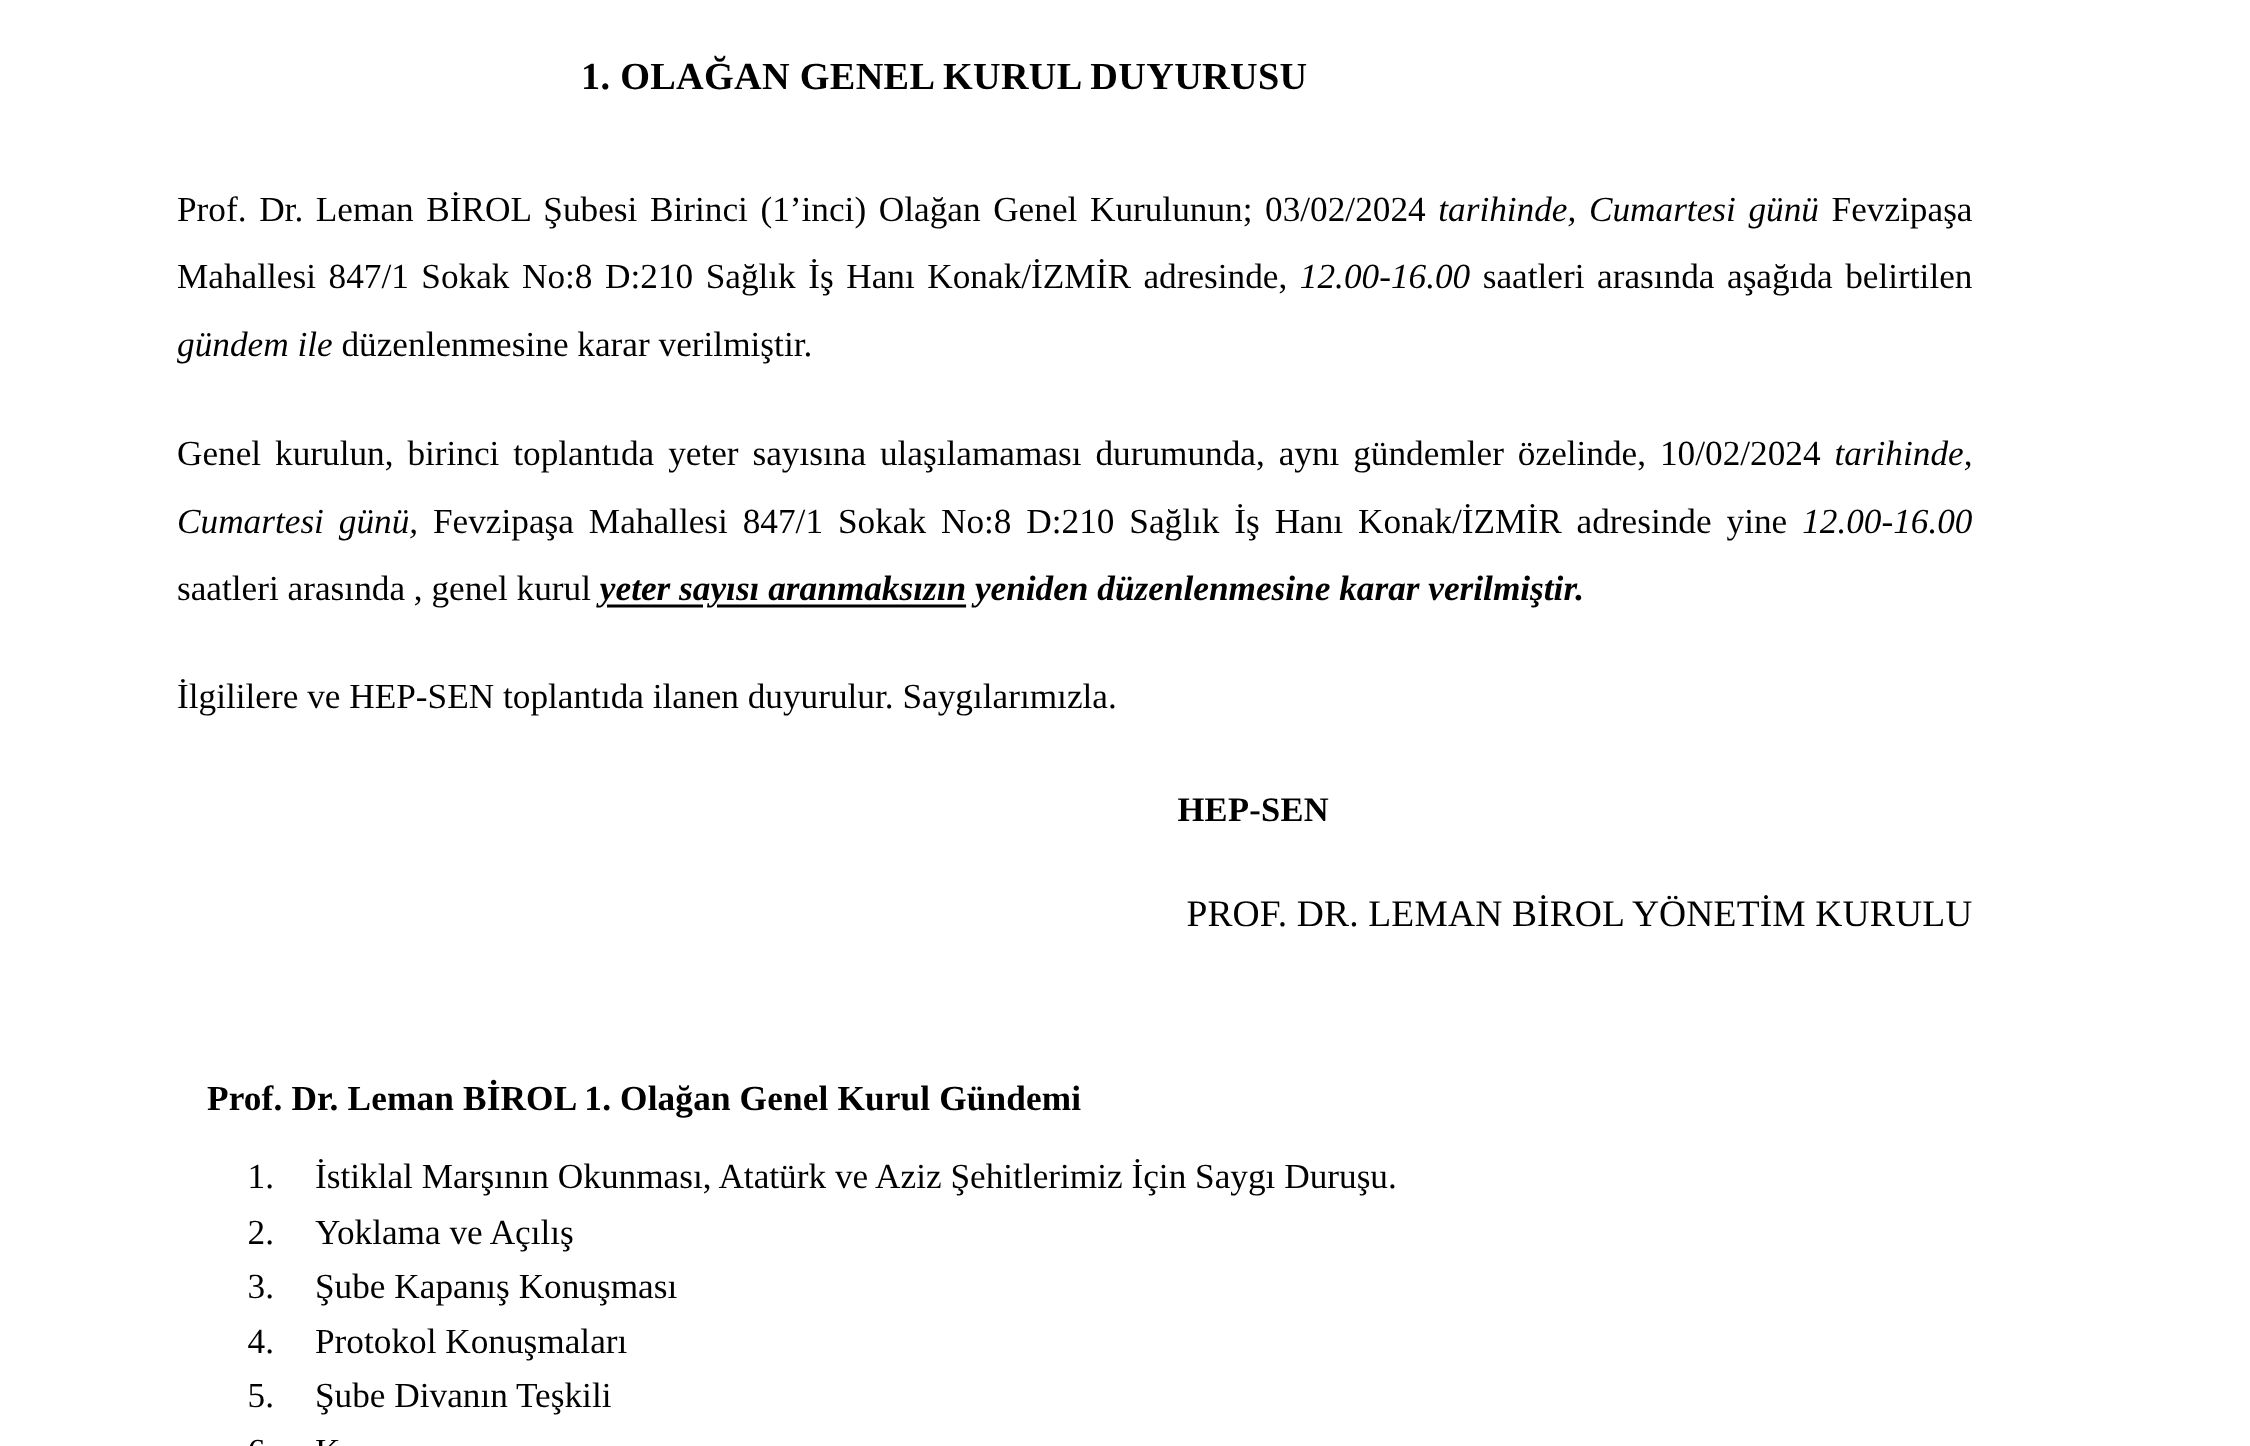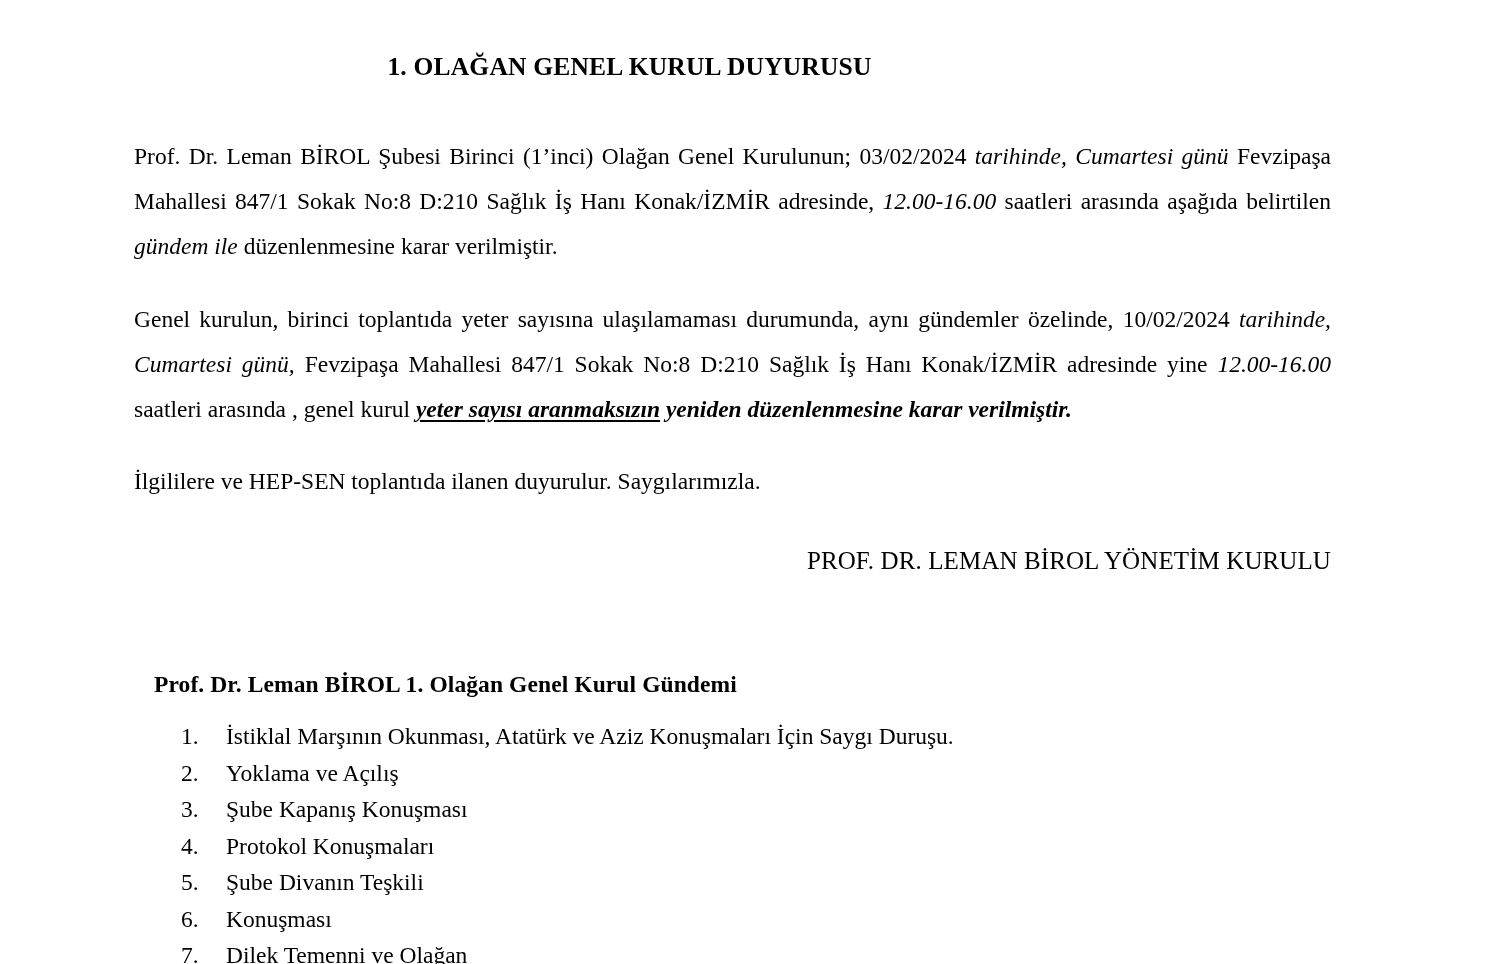--- a/index.html
+++ b/index.html
@@ -15,21 +15,21 @@
     font-family: "Liberation Serif", "DejaVu Serif", serif;
     color: #000000;
     -webkit-font-smoothing: antialiased;
   }
 
   .page {
     position: relative;
     width: 1259px;
     height: 964px;
     box-sizing: border-box;
-    padding: 16px;
+    padding: 0;
   }
 
   
   .doc-title {
     margin: 0;
     padding-top: 36px;
     text-align: center;
     font-size: 25.5px;
     font-weight: bold;
     letter-spacing: 0.2px;
@@ -127,29 +127,30 @@
 <div class="page">
 
   <h1 class="doc-title">1. OLAĞAN GENEL KURUL DUYURUSU</h1>
 
   <p class="para para-1"><span>Prof. Dr.  Leman BİROL Şubesi Birinci (1’inci) Olağan Genel Kurulunun; 03/02/2024 </span><span class="it">tarihinde, Cumartesi günü</span><span> Fevzipaşa Mahallesi 847/1 Sokak No:8 D:210 Sağlık İş Hanı Konak/İZMİR adresinde, </span><span class="it">12.00-16.00</span><span> saatleri arasında aşağıda belirtilen </span><span class="it">gündem ile</span><span> düzenlenmesine karar verilmiştir.</span></p>
 
   <p class="para para-2"><span>Genel kurulun, birinci toplantıda yeter sayısına ulaşılamaması durumunda, aynı gündemler özelinde, 10/02/2024 </span><span class="it">tarihinde, Cumartesi günü,</span><span> Fevzipaşa Mahallesi 847/1 Sokak No:8 D:210 Sağlık İş Hanı Konak/İZMİR adresinde yine </span><span class="it">12.00-16.00</span><span> saatleri arasında ,   genel kurul </span><span class="bi-u">yeter sayısı aranmaksızın</span><span class="bi"> yeniden düzenlenmesine karar verilmiştir.</span></p>
 
   <p class="para para-3">İlgililere ve HEP-SEN toplantıda ilanen duyurulur. Saygılarımızla.</p>
 
+  <p class="sig-org"><span class="sig-org-inner">HEP-SEN</span></p>
 
   <p class="sig-board">PROF. DR. LEMAN BİROL YÖNETİM KURULU</p>
 
   <h2 class="agenda-heading">Prof. Dr. Leman BİROL 1. Olağan Genel Kurul Gündemi</h2>
 
   <ol class="agenda-list">
     <li>
       <span class="num">1.</span>
-      <span class="txt">İstiklal Marşının Okunması, Atatürk ve Aziz Konuşmaları İçin Saygı Duruşu.</span>
+      <span class="txt">İstiklal Marşının Okunması, Atatürk ve Aziz Şehitlerimiz İçin Saygı Duruşu.</span>
     </li>
     <li>
       <span class="num">2.</span>
       <span class="txt">Yoklama ve Açılış</span>
     </li>
     <li>
       <span class="num">3.</span>
       <span class="txt">Şube Kapanış Konuşması</span>
     </li>
     <li>

